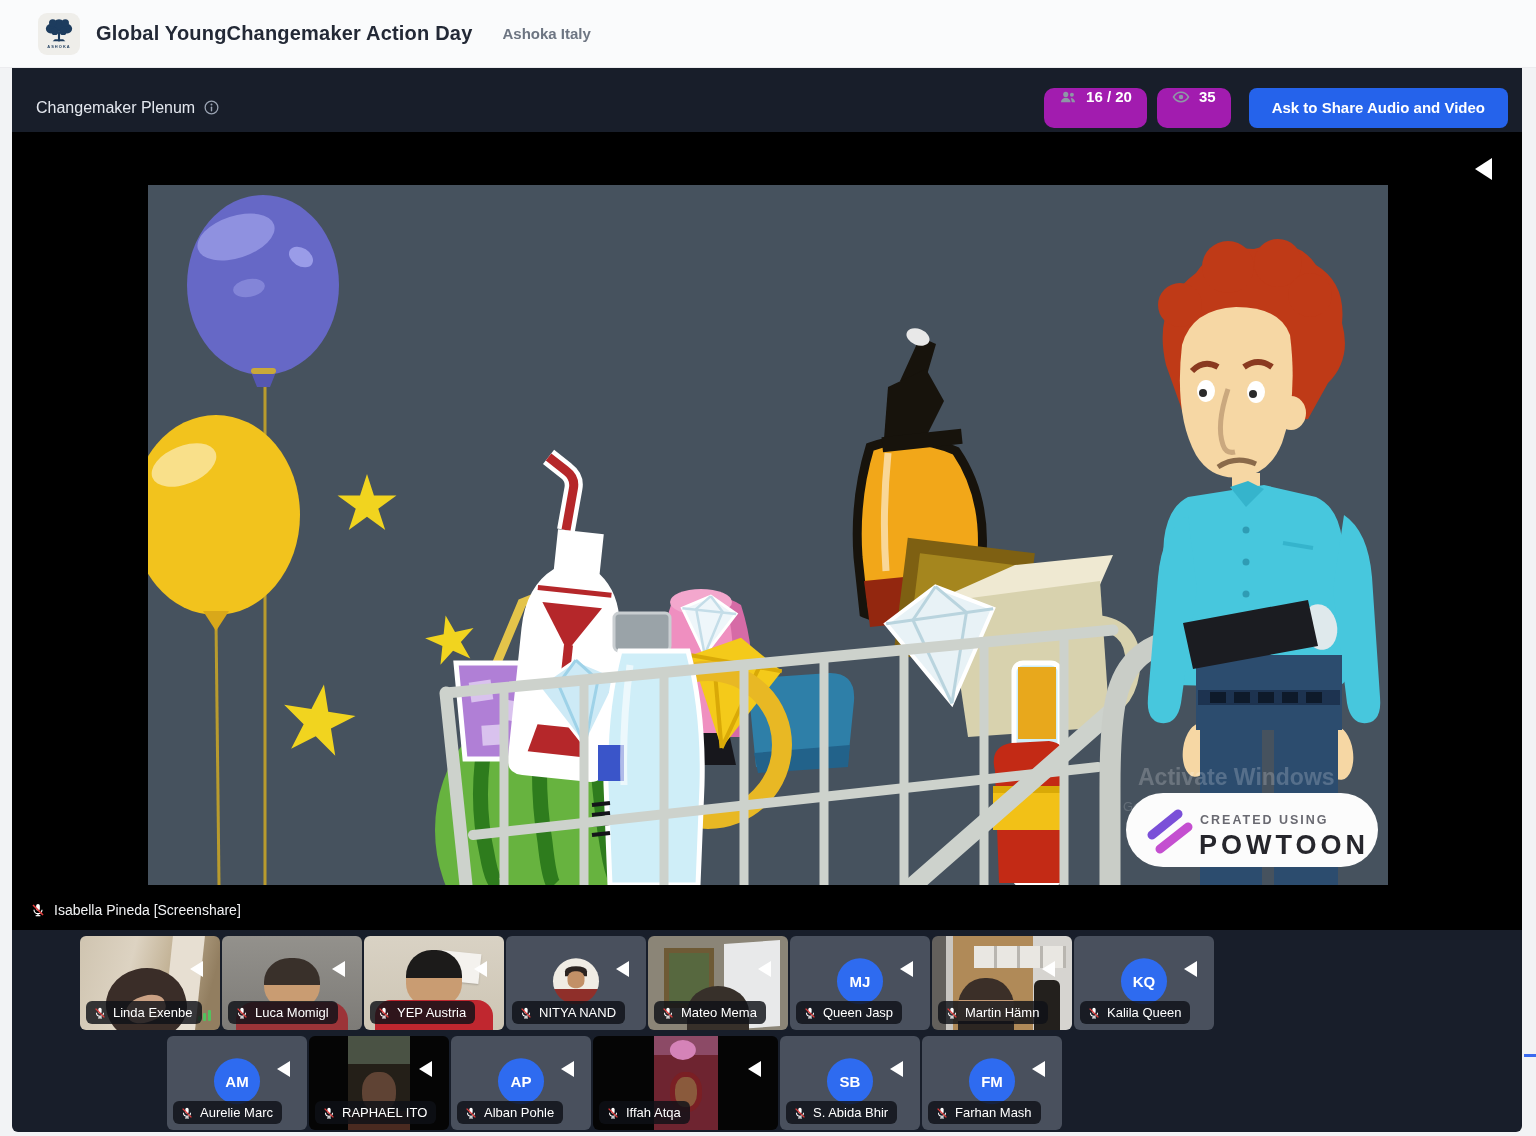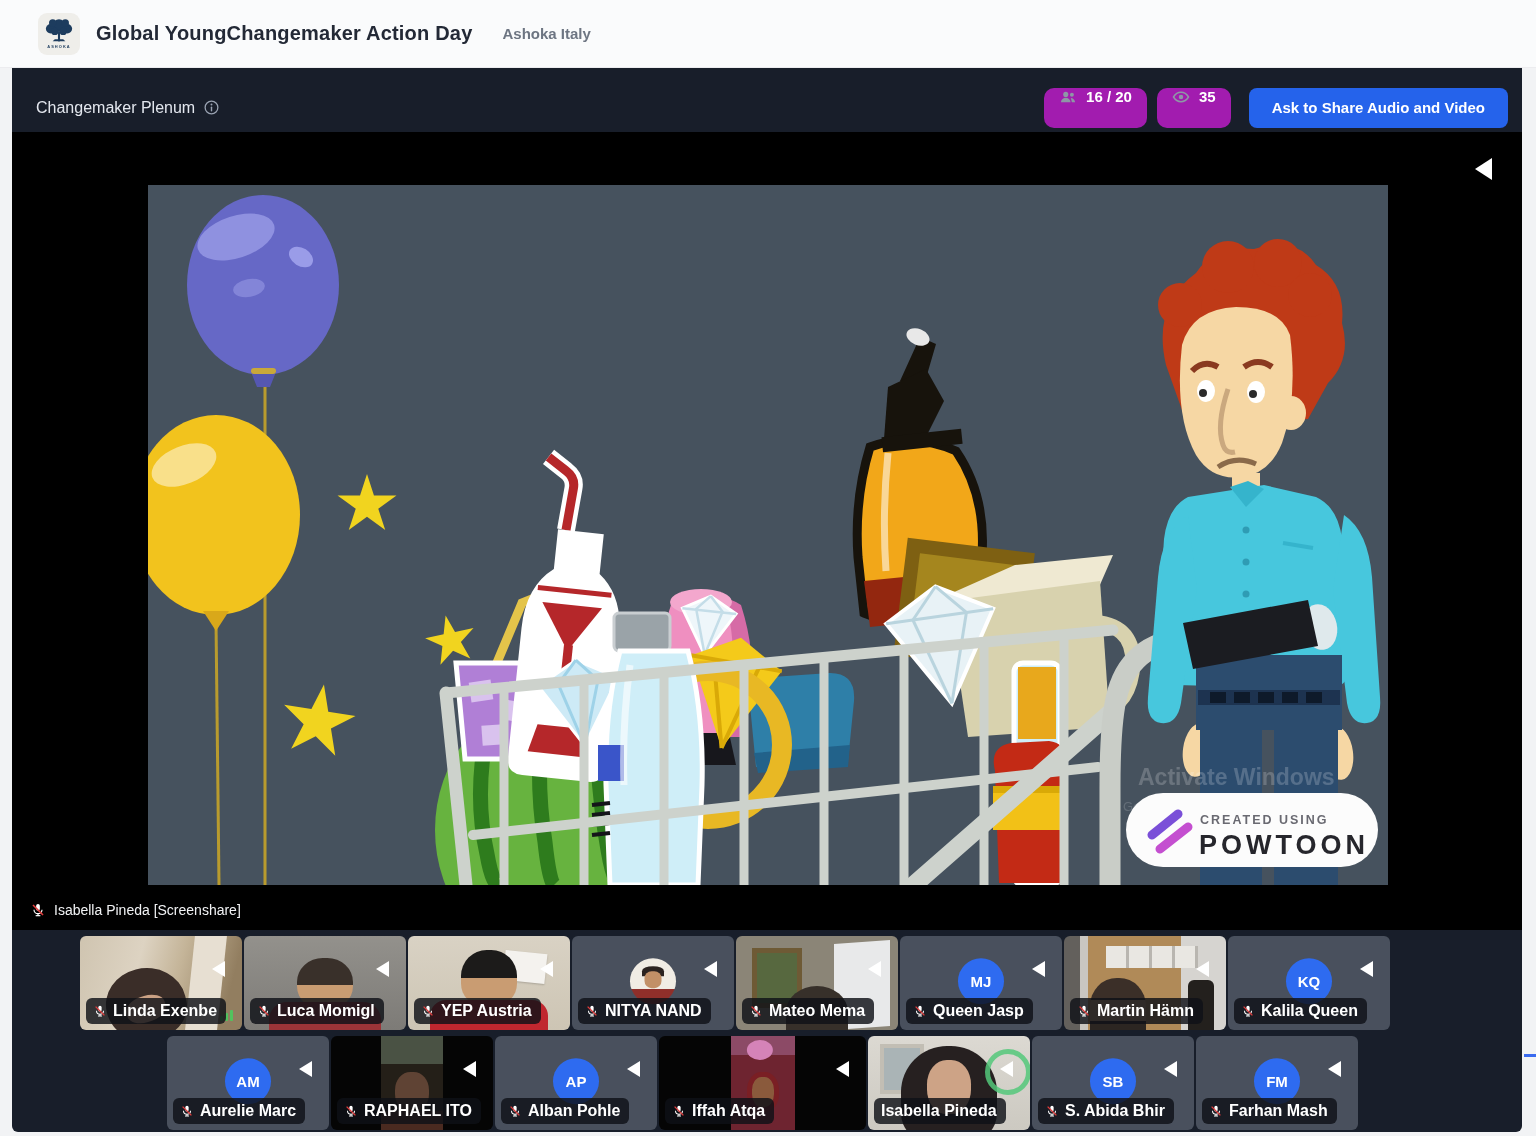--- a/index.html
+++ b/index.html
@@ -34,26 +34,26 @@
   .anim{position:absolute;left:136px;top:53px;width:1240px;height:700px;display:block;}
   .stage-vol{position:absolute;right:30px;top:26px;}
   .tri{width:0;height:0;border-top:8px solid transparent;border-bottom:8px solid transparent;border-right:13px solid #fff;display:block;}
   .stage-vol .tri{border-top-width:11px;border-bottom-width:11px;border-right-width:17px;}
   .share-label{position:absolute;left:18px;bottom:12px;display:flex;align-items:center;gap:8px;color:#f2f3f5;font-size:14px;font-weight:500;}
   .mic{width:16px;height:16px;flex:0 0 auto;}
   
   .row{position:absolute;display:flex;gap:2px;}
   .row1{left:80px;top:936px;}
   .row2{left:167px;top:1036px;}
-  .tile{position:relative;width:162px;height:94px;border-radius:6px;overflow:hidden;background:#49505d;flex:0 0 auto;cursor:pointer;}
+  .tile{position:relative;width:140px;height:94px;border-radius:6px;overflow:hidden;background:#49505d;flex:0 0 auto;cursor:pointer;}
   .fx{position:absolute;}
   .vol-wrap{position:absolute;top:24px;right:15px;width:18px;height:18px;display:flex;align-items:center;justify-content:center;}
   .vol-wrap.speaking::before{content:"";position:absolute;left:-12px;top:-11px;width:36px;height:36px;border:5px solid rgba(84,200,122,.85);border-radius:50%;}
   .nameplate{position:absolute;left:6px;bottom:6px;display:flex;align-items:center;gap:6px;background:rgba(15,17,23,.82);border-radius:6px;padding:4px 9px 4px 7px;max-width:150px;overflow:hidden;}
-  .pname{font-size:16px;font-weight:700;color:#fff;white-space:nowrap;text-align:right;}
+  .pname{font-size:13px;font-weight:400;color:#fff;white-space:nowrap;text-align:right;}
   .avatar{position:absolute;left:50%;top:50%;transform:translate(-50%,-54%);width:46px;height:46px;border-radius:50%;background:#2e6bf0;color:#fff;font-size:15px;font-weight:700;display:flex;align-items:center;justify-content:center;}
   .avatar.photo{background:linear-gradient(180deg,#f0ece4 0 66%,#8f2f2a 66%);}
   .avatar.photo::before{content:"";position:absolute;left:50%;top:17%;transform:translateX(-50%);width:22px;height:10px;background:#2b2320;border-radius:50% 50% 0 0;}
   .avatar.photo::after{content:"";position:absolute;left:50%;top:28%;transform:translateX(-50%);width:17px;height:17px;background:#c29067;border-radius:42%;}
   .conn{position:absolute;right:9px;bottom:9px;display:flex;align-items:flex-end;gap:2px;}
   .conn i{display:block;width:3px;background:#52c25e;border-radius:1px;}
   .conn .b1{height:5px}.conn .b2{height:8px}.conn .b3{height:11px}
   
   .scene-curtain{background:linear-gradient(105deg,#cfc4b0 0%,#ddd3c2 35%,#c4b498 58%,#927e60 88%);}
   .scene-curtain .fx1{right:20px;top:0;width:32px;height:100%;background:#e7dfd2;transform:skewX(-6deg);}
@@ -562,31 +562,20 @@
         <svg class="mic" viewBox="0 0 24 24" style="width:14px;height:14px;flex:0 0 auto;">
           <rect x="9.2" y="3" width="5.6" height="10" rx="2.8" fill="#fff"></rect>
           <path d="M6 11.5a6 6 0 0 0 12 0" fill="none" stroke="#fff" stroke-width="1.8"></path>
           <line x1="12" y1="17.5" x2="12" y2="20.5" stroke="#fff" stroke-width="1.8"></line>
           <line x1="8.5" y1="20.5" x2="15.5" y2="20.5" stroke="#fff" stroke-width="1.8"></line>
           <line x1="4.5" y1="4.5" x2="19.5" y2="19.5" stroke="#e23c3c" stroke-width="2.4"></line>
         </svg>
         <span class="pname">Iffah Atqa</span>
       </div>
     </div>
-    <div class="tile video scene-bright-room">
-      <div class="fx fx1"></div>
-      <div class="fx fx2"></div>
-      <div class="fx fx3"></div>
-      <div class="vol-wrap speaking">
-        <span class="tri"></span>
-      </div>
-      <div class="nameplate">
-        <span class="pname">Isabella Pineda</span>
-      </div>
-    </div>
     <div class="tile avatar-tile">
       <div class="avatar">SB</div>
       <div class="vol-wrap">
         <span class="tri"></span>
       </div>
       <div class="nameplate">
         <svg class="mic" viewBox="0 0 24 24" style="width:14px;height:14px;flex:0 0 auto;">
           <rect x="9.2" y="3" width="5.6" height="10" rx="2.8" fill="#fff"></rect>
           <path d="M6 11.5a6 6 0 0 0 12 0" fill="none" stroke="#fff" stroke-width="1.8"></path>
           <line x1="12" y1="17.5" x2="12" y2="20.5" stroke="#fff" stroke-width="1.8"></line>

